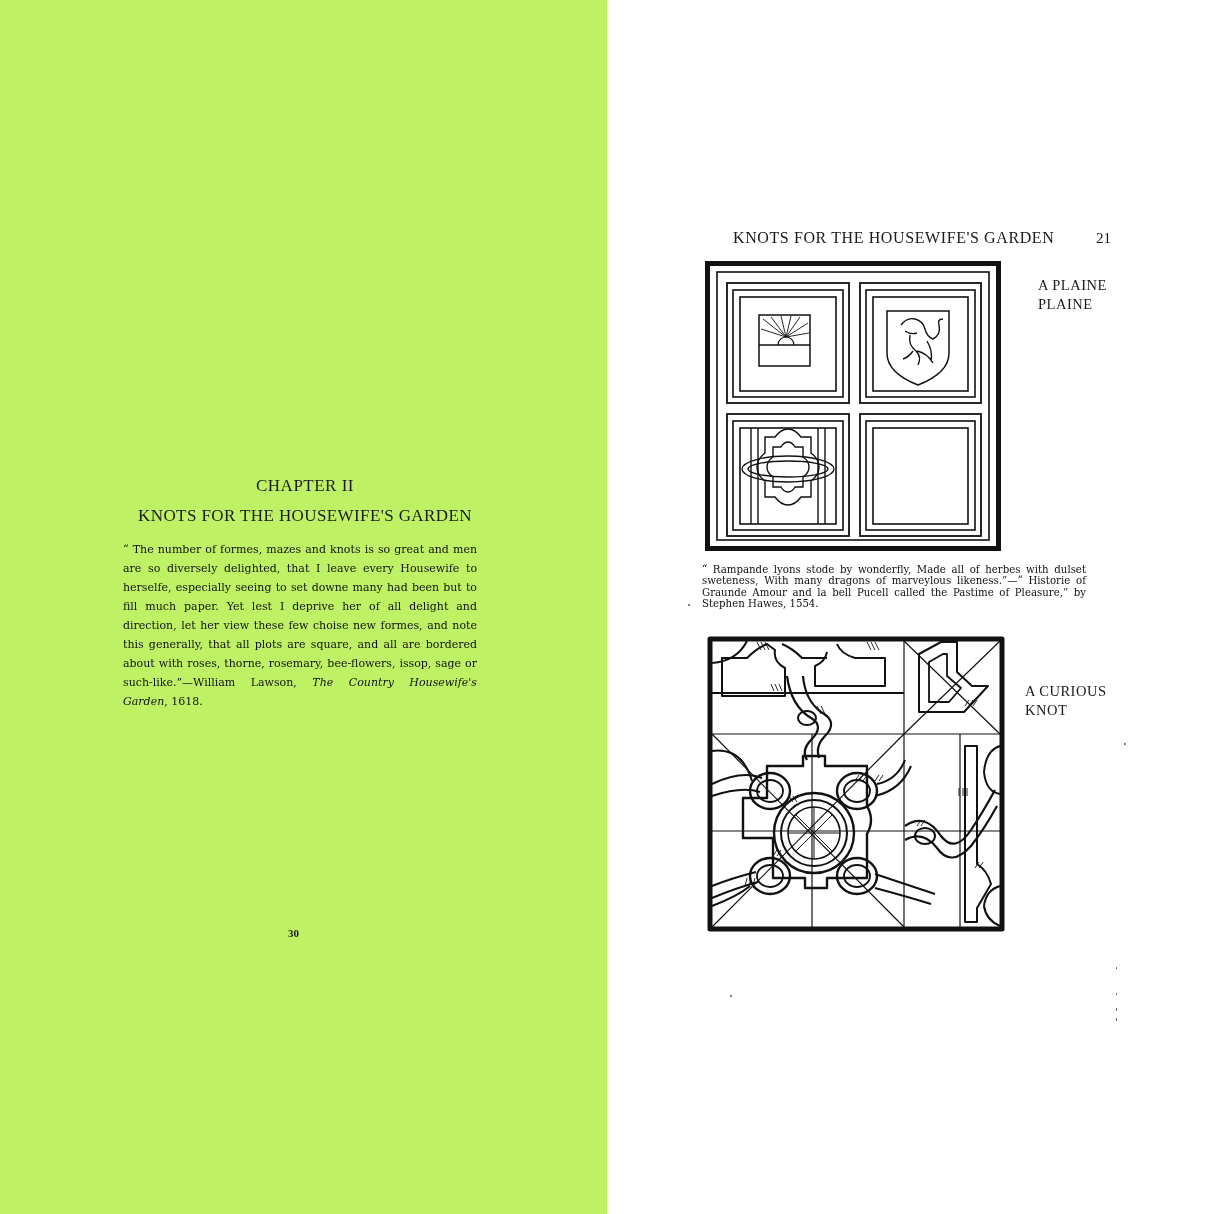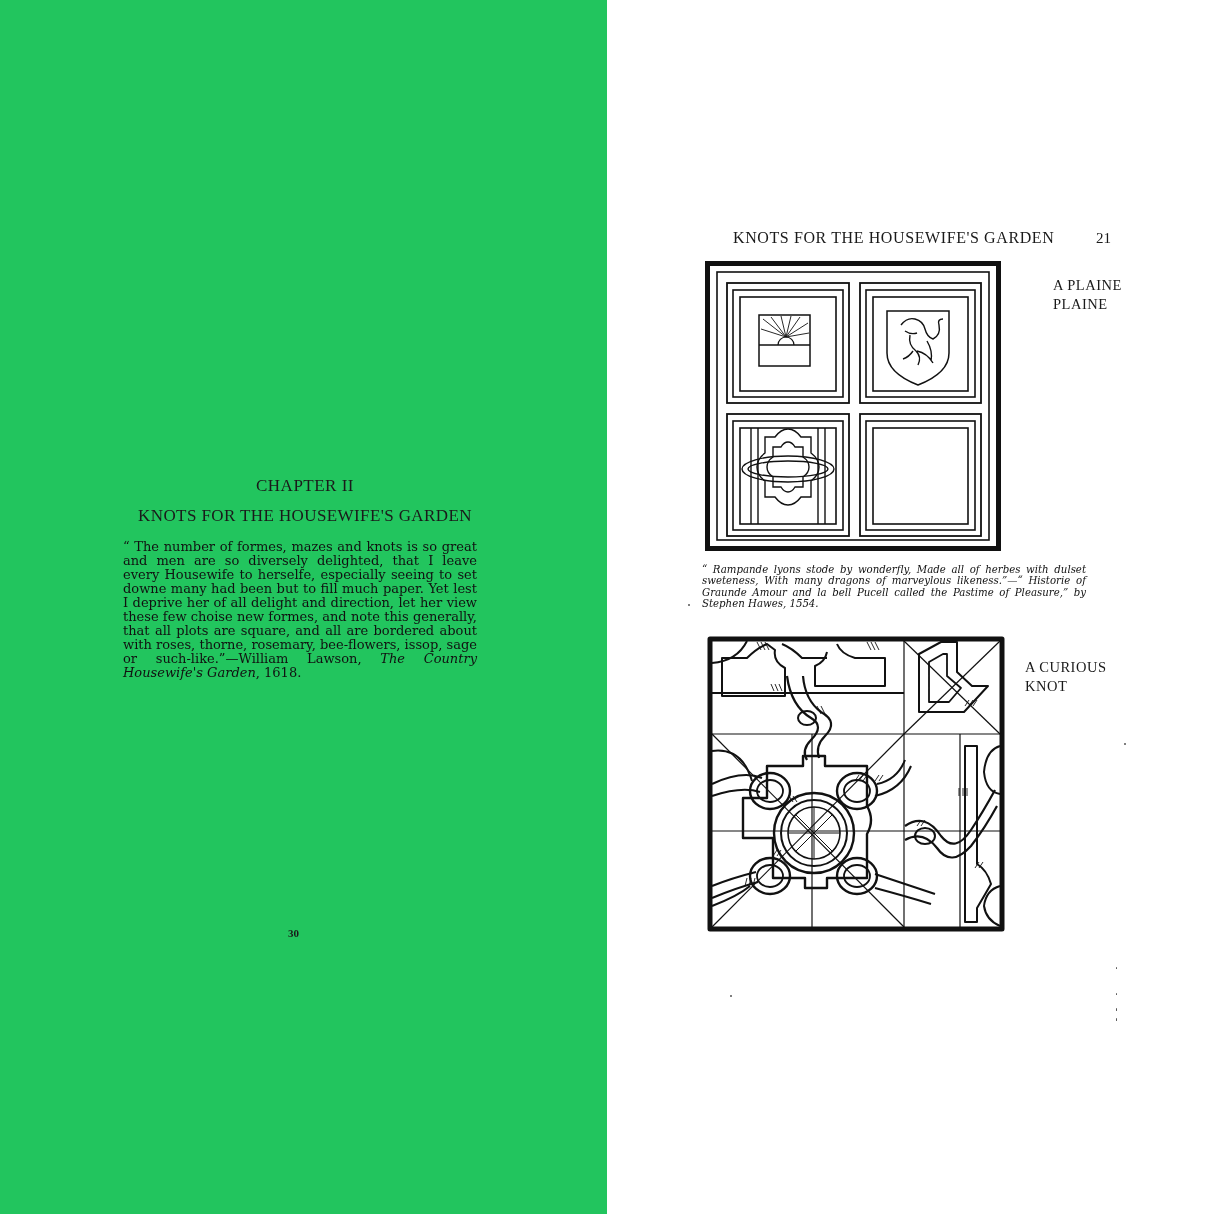--- a/index.html
+++ b/index.html
@@ -1,48 +1,48 @@
 <!DOCTYPE html>
 <html><head>
 <meta charset="utf-8">
 <style>
   html, body { margin: 0; padding: 0; background: #ffffff; }
   body { width: 1214px; height: 1214px; position: relative; overflow: hidden;
          font-family: "DejaVu Serif", "Liberation Serif", serif; color: #1a1a1a; }
   .page { position: absolute; top: 0; height: 1214px; }
-  .page-left { left: 0; width: 607px; background: #22c55e; }
+  .page-left { left: 0; width: 607px; background: #bef264; }
   .page-right { left: 607px; width: 607px; background: #ffffff; }
 
   .chapter-num { position: absolute; left: 120px; width: 370px; top: 476px; text-align: center;
                  font-family: "Liberation Serif", serif; font-size: 17px; letter-spacing: 0.5px; }
   .chapter-title { position: absolute; left: 120px; width: 370px; top: 506px; text-align: center;
                    font-family: "Liberation Serif", serif; font-size: 17px; letter-spacing: 0.4px; }
   .epigraph { position: absolute; left: 123px; width: 354px; top: 540px;
-              font-family: "DejaVu Serif", serif; font-size: 13px; line-height: 14px;
+              font-family: "DejaVu Serif", serif; font-size: 11px; line-height: 19px;
               text-align: justify; color: #111; }
   .epigraph .it { font-style: italic; }
   .folio-left { position: absolute; left: 288px; top: 927px; font-size: 11px;
                 font-family: "Liberation Serif", serif; font-weight: bold; }
 
   .running-head { position: absolute; left: 733px; top: 229px;
                   font-family: "Liberation Serif", serif; font-size: 16px; letter-spacing: 0.6px; }
   .folio-right { position: absolute; left: 1096px; top: 230px;
                  font-family: "Liberation Serif", serif; font-size: 15px; font-weight: normal; }
 
   .fig { position: absolute; }
   .fig1 { left: 705px; top: 261px; width: 296px; height: 290px; }
   .fig2 { left: 707px; top: 636px; width: 298px; height: 296px; }
 
   .fig-label { position: absolute; font-family: "Liberation Serif", serif; font-size: 14.5px;
                line-height: 19px; letter-spacing: 0.5px; }
-  .label1 { left: 1038px; top: 276px; margin-left: 15px; }
-  .label2 { left: 1025px; top: 658px; }
+  .label1 { left: 1038px; top: 276px; }
+  .label2 { left: 1025px; top: 682px; }
 
   .caption { position: absolute; left: 702px; width: 384px; top: 564px;
-             font-family: "DejaVu Serif", serif; font-style: italic; font-size: 10.2px;
+             font-family: "DejaVu Serif", serif; font-size: 10.2px;
              line-height: 11.4px; text-align: justify; color: #111; }
   .dot { position: absolute; width: 2px; height: 2px; background: #555; border-radius: 1px; }
 </style>
 </head>
 <body>
 
 <div class="page page-left">
   <div class="chapter-num">CHAPTER II</div>
   <div class="chapter-title">KNOTS FOR THE HOUSEWIFE'S GARDEN</div>
   <div class="epigraph"><span>“ The number of formes, mazes and knots is so great and men are so diversely delighted, that I leave every Housewife to herselfe, especially seeing to set downe many had been but to fill much paper.  Yet lest I deprive her of all delight and direction, let her view these few choise new formes, and note this generally, that all plots are square, and all are bordered about with roses, thorne, rosemary, bee-flowers, issop, sage or such-like.”—William Lawson, </span><span class="it">The Country Housewife's Garden</span><span>, 1618.</span></div>

